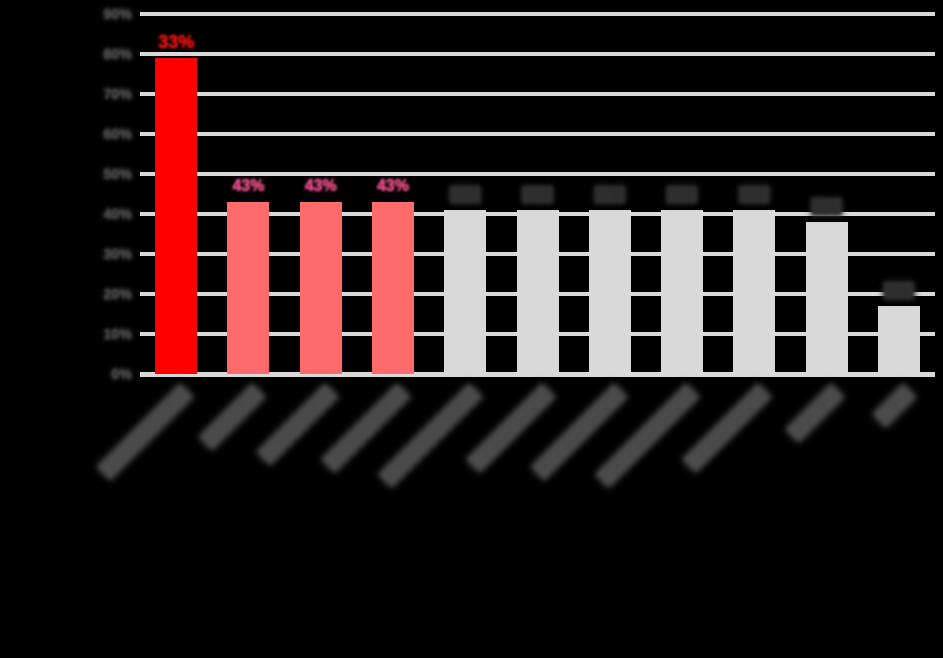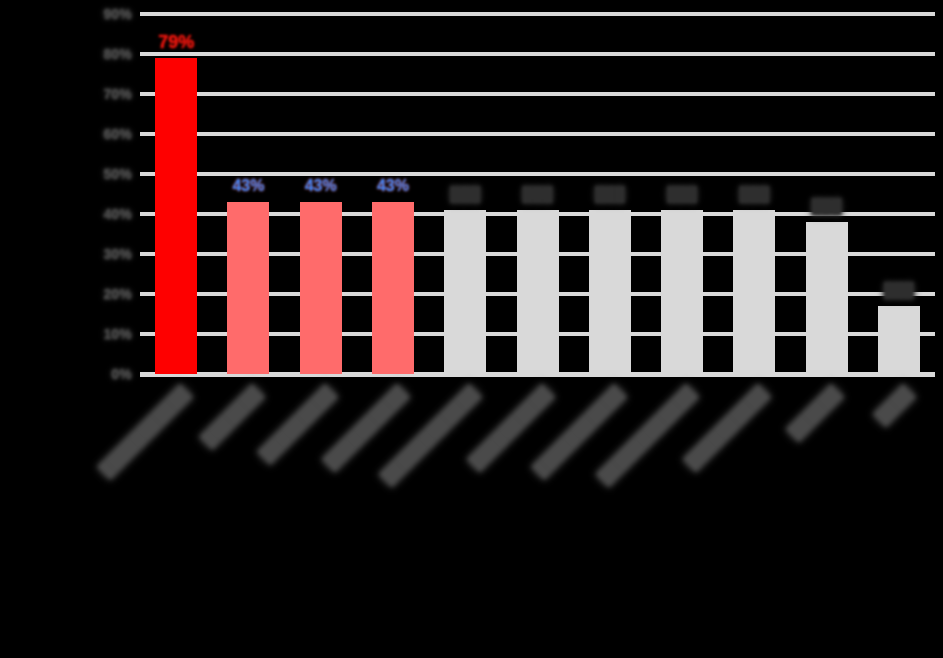--- a/index.html
+++ b/index.html
@@ -90,21 +90,21 @@
     white-space: nowrap;
     line-height: 16px;
   }
   .bar-value.v-primary {
     color: #e8150d;
     font-size: 18px;
     filter: blur(0.9px);
     text-shadow: 0 0 2px #e8150d;
   }
   .bar-value.v-secondary {
-    color: #3b82f6;
+    color: #ec4899;
     font-size: 16px;
     filter: blur(0.9px);
     text-shadow: 0 0 2px #ff6b6b;
   }
   .bar-value.v-muted {
     color: #2e2e2e;
     font-size: 14px;
     filter: blur(1.5px);
     text-shadow: 0 0 4px #303030, 0 0 7px #262626;
   }
@@ -157,21 +157,21 @@
         <div class="gridline" style="top: 238px;"></div>
         <div class="gridline" style="top: 198px;"></div>
         <div class="gridline" style="top: 158px;"></div>
         <div class="gridline" style="top: 118px;"></div>
         <div class="gridline" style="top: 78px;"></div>
         <div class="gridline" style="top: 38px;"></div>
         <div class="gridline" style="top: -2px;"></div>
       </div>
     <div class="bars-layer" id="bars-layer">
         <div class="bar" style="left: 15.1364px; width: 42px; height: 316px; background: rgb(254, 0, 0);"></div>
-        <div class="bar-value v-primary" style="left: -8.86364px; width: 90px; top: 20px;">79%</div>
+        <div class="bar-value v-primary" style="left: -8.86364px; width: 90px; top: 20px;">33%</div>
         <div class="bar" style="left: 87.4091px; width: 42px; height: 172px; background: rgb(255, 107, 107);"></div>
         <div class="bar-value v-secondary" style="left: 63.4091px; width: 90px; top: 164px;">43%</div>
         <div class="bar" style="left: 159.682px; width: 42px; height: 172px; background: rgb(255, 107, 107);"></div>
         <div class="bar-value v-secondary" style="left: 135.682px; width: 90px; top: 164px;">43%</div>
         <div class="bar" style="left: 231.955px; width: 42px; height: 172px; background: rgb(255, 107, 107);"></div>
         <div class="bar-value v-secondary" style="left: 207.955px; width: 90px; top: 164px;">43%</div>
         <div class="bar" style="left: 304.227px; width: 42px; height: 164px; background: rgb(217, 217, 217);"></div>
         <div class="bar-value v-muted" style="left: 280.227px; width: 90px; top: 172px;">███</div>
         <div class="bar" style="left: 376.5px; width: 42px; height: 164px; background: rgb(217, 217, 217);"></div>
         <div class="bar-value v-muted" style="left: 352.5px; width: 90px; top: 172px;">███</div>

